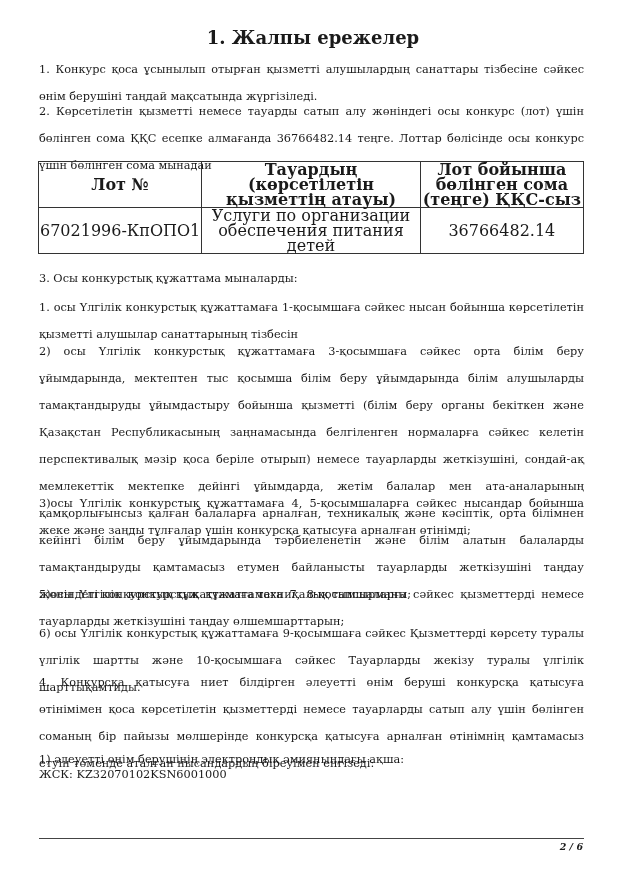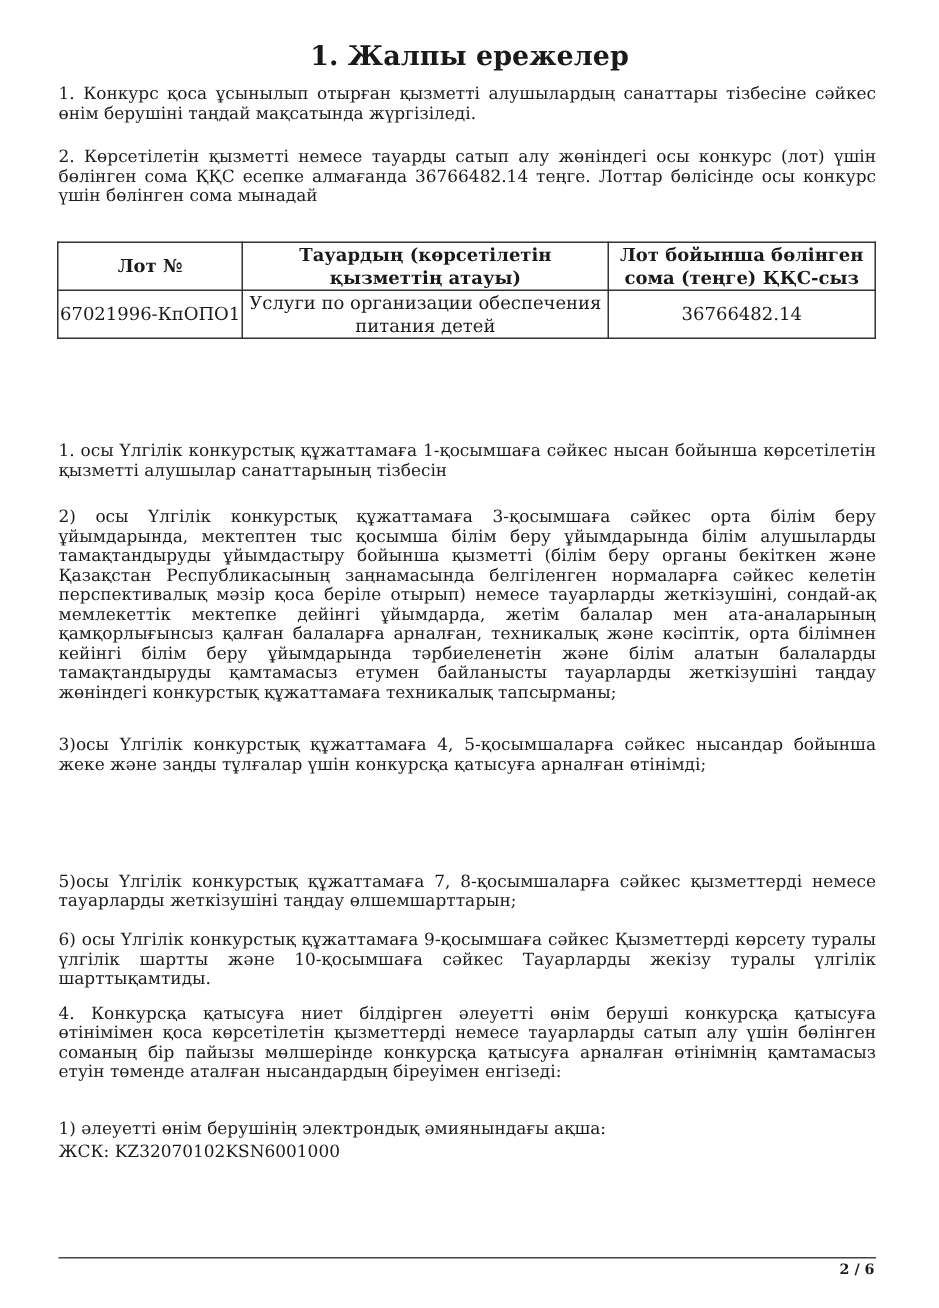--- a/index.html
+++ b/index.html
@@ -1,32 +1,32 @@
 <!DOCTYPE html>
 <html><head>
 <meta charset="utf-8">
 <style>
   html, body { margin:0; padding:0; background:#ffffff; }
   body { width:626px; height:872px; position:relative; overflow:hidden;
          font-family:"DejaVu Serif", "Liberation Serif", serif; color:#1a1a1a; }
   .page { position:absolute; left:0; top:0; width:626px; height:872px; }
   .title { position:absolute; left:0; width:626px; top:27px; text-align:center;
            font-weight:bold; font-size:18px; font-family:"DejaVu Serif", serif; }
-  .p { position:absolute; left:39px; width:545px; font-size:11.3px; line-height:13px;
+  .p { position:absolute; left:39px; width:545px; font-size:11.3px; line-height:27px;
        text-align:justify; }
   .p.last-left { text-align-last:left; }
   table.lots { position:absolute; left:38px; top:161px; width:546px;
-               border-collapse:collapse; font-size:12px; }
+               border-collapse:collapse; font-size:16px; }
   table.lots th, table.lots td { border:1.5px solid #333; text-align:center;
                vertical-align:middle; padding:0 1px; line-height:15px; }
   table.lots th { font-weight:bold; height:31px; }
   table.lots td { height:31px; }
   .c1 { width:108px; } .c2 { width:250px; } .c3 { width:181px; }
   .rule { position:absolute; left:39px; width:545px; top:838px; border-top:1px solid #444; }
-  .pagenum { position:absolute; right:43px; top:841px; font-size:9.5px; font-weight:bold; }
+  .pagenum { position:absolute; right:43px; top:841px; font-size:9.5px; font-weight:bold; font-style:italic; }
 </style>
 </head>
 <body>
 
 <div class="page">
   <div class="title">1. Жалпы ережелер</div>
 
   <div class="p last-left" style="top:56px;">1. Конкурс қоса ұсынылып отырған қызметті алушылардың санаттары тізбесіне сәйкес өнім берушіні таңдай мақсатында жүргізіледі.</div>
   <div class="p last-left" style="top:98px;">2. Көрсетілетін қызметті немесе тауарды сатып алу жөніндегі осы конкурс (лот) үшін бөлінген сома ҚҚС есепке алмағанда 36766482.14 теңге. Лоттар бөлісінде осы конкурс үшін бөлінген сома мынадай</div>
 
@@ -40,20 +40,21 @@
     </thead>
     <tbody>
       <tr>
         <td style="white-space:nowrap;">67021996-КпОПО1</td>
         <td>Услуги по организации обеспечения питания детей</td>
         <td>36766482.14</td>
       </tr>
     </tbody>
   </table>
 
+  <div class="p" style="top:265px;">3. Осы конкурстық құжаттама мыналарды:</div>
   <div class="p last-left" style="top:294px;">1. осы Үлгілік конкурстық құжаттамаға 1-қосымшаға сәйкес нысан бойынша көрсетілетін қызметті алушылар санаттарының тізбесін</div>
   <div class="p last-left" style="top:338px;">2) осы Үлгілік конкурстық құжаттамаға 3-қосымшаға сәйкес орта білім беру ұйымдарында, мектептен тыс қосымша білім беру ұйымдарында білім алушыларды тамақтандыруды ұйымдастыру бойынша қызметті (білім беру органы бекіткен және Қазақстан Республикасының заңнамасында белгіленген нормаларға сәйкес келетін перспективалық мәзір қоса беріле отырып) немесе тауарларды жеткізушіні, сондай-ақ мемлекеттік мектепке дейінгі ұйымдарда, жетім балалар мен ата-аналарының қамқорлығынсыз қалған балаларға арналған, техникалық және кәсіптік, орта білімнен кейінгі білім беру ұйымдарында тәрбиеленетін және білім алатын балаларды тамақтандыруды қамтамасыз етумен байланысты тауарларды жеткізушіні таңдау жөніндегі конкурстық құжаттамаға техникалық тапсырманы;</div>
   <div class="p last-left" style="top:490px;">3)осы Үлгілік конкурстық құжаттамаға 4, 5-қосымшаларға сәйкес нысандар бойынша жеке және заңды тұлғалар үшін конкурсқа қатысуға арналған өтінімді;</div>
   <div class="p last-left" style="top:581px;">5)осы Үлгілік конкурстық құжаттамаға 7, 8-қосымшаларға сәйкес қызметтерді немесе тауарларды жеткізушіні таңдау өлшемшарттарын;</div>
   <div class="p last-left" style="top:620px;">6) осы Үлгілік конкурстық құжаттамаға 9-қосымшаға сәйкес Қызметтерді көрсету туралы үлгілік шартты және 10-қосымшаға сәйкес Тауарларды жекізу туралы үлгілік шарттықамтиды.</div>
   <div class="p last-left" style="top:669px;">4. Конкурсқа қатысуға ниет білдірген әлеуетті өнім беруші конкурсқа қатысуға өтінімімен қоса көрсетілетін қызметтерді немесе тауарларды сатып алу үшін бөлінген соманың бір пайызы мөлшерінде конкурсқа қатысуға арналған өтінімнің қамтамасыз етуін төменде аталған нысандардың біреуімен енгізеді:</div>
   <div class="p" style="top:746px;">1) әлеуетті өнім берушінің электрондық әмиянындағы ақша:</div>
   <div class="p" style="top:761px;">ЖСК: KZ32070102KSN6001000</div>
 
   <div class="rule"></div>

